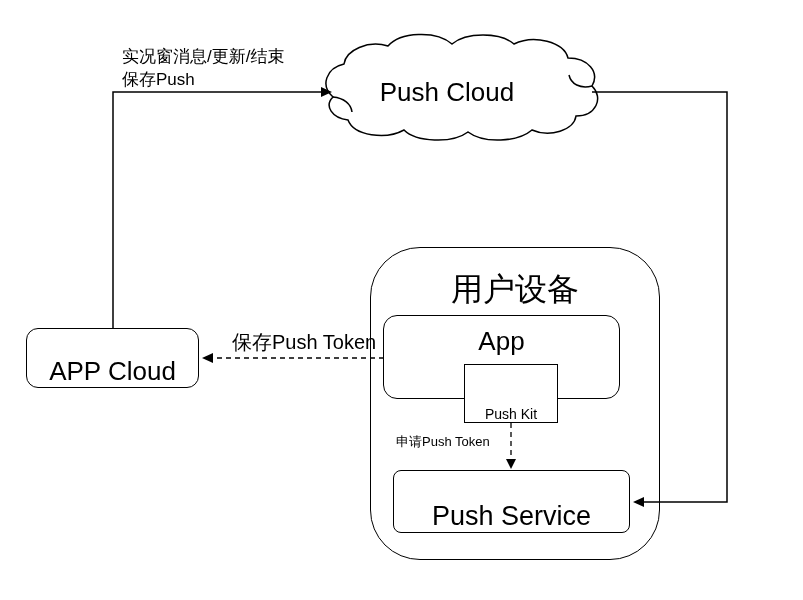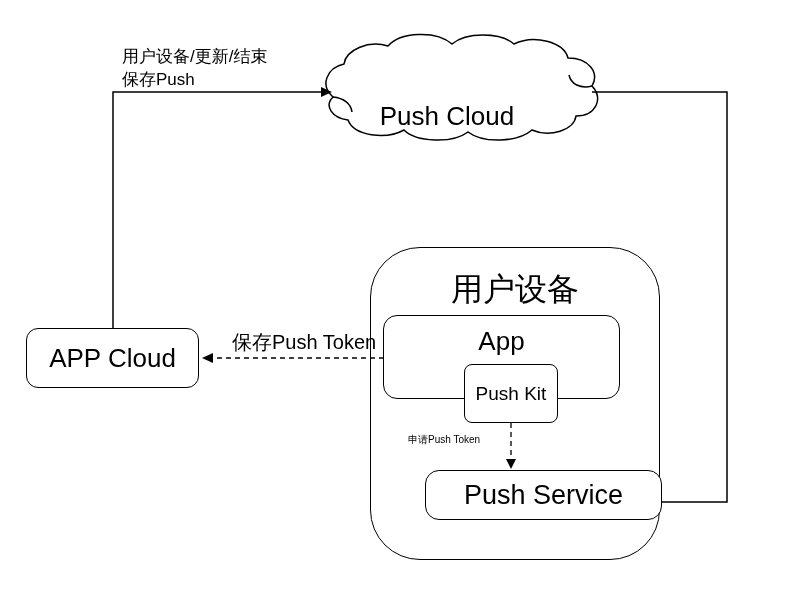--- a/index.html
+++ b/index.html
@@ -17,21 +17,21 @@
     left: 0; top: 0;
     width: 803px; height: 600px;
     z-index: 1;
   }
   .node {
     position: absolute;
     box-sizing: border-box;
     background: #ffffff;
     border: 1.5px solid #000000;
     display: flex;
-    align-items: center;
+    align-items: flex-end;
     justify-content: center;
     z-index: 2;
   }
   .node-app-cloud {
     left: 26px; top: 328px;
     width: 173px; height: 60px;
     border-radius: 12px;
     font-size: 26px;
   }
   .node-user-device {
@@ -51,59 +51,57 @@
     width: 237px; height: 84px;
     border-radius: 14px;
     font-size: 26px;
     align-items: flex-start;
     z-index: 3;
   }
   .node-app .node-label { margin-top: 10px; }
   .node-push-kit {
     left: 464px; top: 364px;
     width: 94px; height: 59px;
-    border-radius: 8px;
-    font-size: 19px;
+    border-radius: 0;
+    font-size: 14px;
     z-index: 4;
   }
   .node-push-service {
     left: 393px; top: 470px;
-    width: 237px; height: 50px;
-    border-radius: 14px;
+    width: 237px; height: 63px;
+    border-radius: 8px;
     font-size: 27px;
     z-index: 3;
-    margin-left: 32px;
   }
   .cloud-label {
     position: absolute;
     left: 367px; top: 77px;
     width: 160px;
     text-align: center;
     font-size: 26px;
     z-index: 2;
-    margin-top: 24px;
   }
   .edge-label {
     position: absolute;
     z-index: 5;
     background: transparent;
     white-space: nowrap;
   }
   .edge-label-push-create {
     left: 122px; top: 45px;
     font-size: 17px;
     line-height: 23px;
   }
   .edge-label-save-token {
     left: 232px; top: 329px;
     font-size: 20px;
   }
   .edge-label-request-token {
-    left: 408px; top: 433px;
-    font-size: 10px;
+    left: 396px; top: 433px;
+    font-size: 13px;
   }
 </style>
 </head>
 <body>
 
 <div class="canvas">
 
   <svg class="layer-svg" viewBox="0 0 803 600" xmlns="http://www.w3.org/2000/svg">
 
     <g fill="#ffffff" stroke="#000000" stroke-width="1.5">
@@ -162,21 +160,21 @@
 
   <div class="node node-push-kit">
     <span class="node-label">Push Kit</span>
   </div>
 
   <div class="node node-push-service">
     <span class="node-label">Push Service</span>
   </div>
 
   <div class="edge-label edge-label-push-create">
-    <div>用户设备/更新/结束</div>
+    <div>实况窗消息/更新/结束</div>
     <div>保存Push</div>
   </div>
 
   <div class="edge-label edge-label-save-token">保存Push Token</div>
 
   <div class="edge-label edge-label-request-token">申请Push Token</div>
 
 </div>
 
 </body></html>

